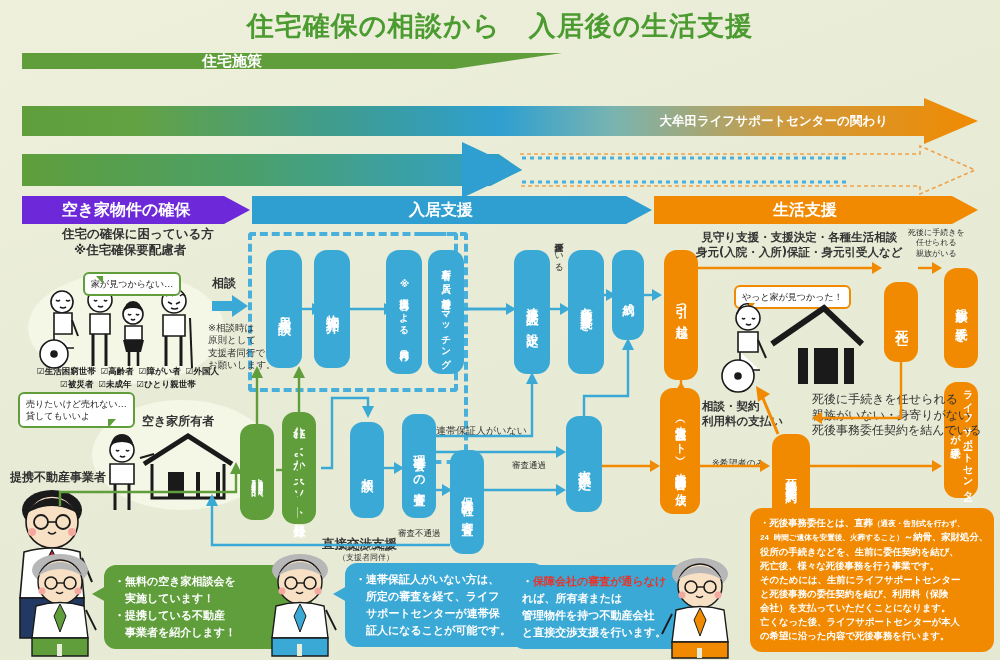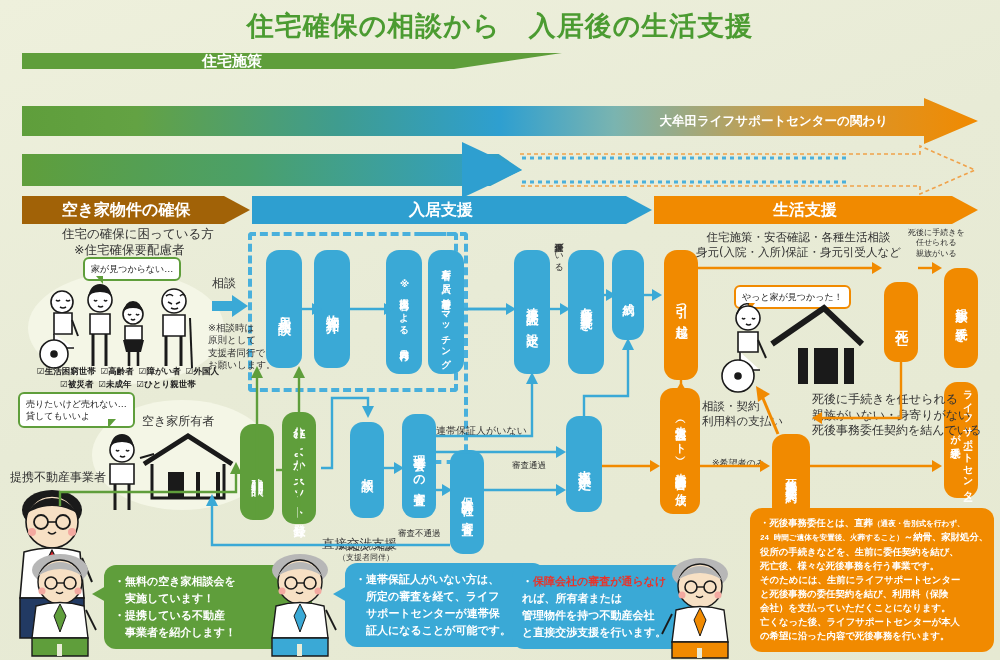--- a/index.html
+++ b/index.html
@@ -41,41 +41,41 @@
       background:linear-gradient(90deg,#5f9e3b 0%,#4ba069 45%,#2e9fd0 100%);
       clip-path:polygon(0 0,calc(100% - 38px) 0,calc(100% - 38px) -10px,100% 50%,calc(100% - 38px) 110%,calc(100% - 38px) 100%,0 100%); }
   #council-arrow .solid-head{ position:absolute; left:440px; top:-6px; width:60px; height:56px;
       background:#2e9fd0; clip-path:polygon(0 0,100% 50%,0 100%); }
   #council-arrow .dotted{ position:absolute; left:498px; top:-4px; width:460px; height:52px; }
   #council-arrow .txt{ position:absolute; left:120px; top:6px; height:32px; display:flex;
       align-items:center; color:#fff; font-weight:bold; font-size:12px; }
   
   .stage{ top:196px; height:28px; display:flex; align-items:center; justify-content:center;
     color:#fff; font-weight:bold; font-size:16px; }
-  #stage-1{ left:22px; width:228px; background:#a16207;
+  #stage-1{ left:22px; width:228px; background:#6d28d9;
      clip-path:polygon(0 0,calc(100% - 26px) 0,100% 50%,calc(100% - 26px) 100%,0 100%); padding-right:20px;}
   #stage-2{ left:252px; width:400px; background:#2e9fd0;
      clip-path:polygon(0 0,calc(100% - 26px) 0,100% 50%,calc(100% - 26px) 100%,0 100%); padding-right:22px;}
   #stage-3{ left:654px; width:324px; background:#f18a00;
      clip-path:polygon(0 0,calc(100% - 26px) 0,100% 50%,calc(100% - 26px) 100%,0 100%); padding-right:22px;}
   
   #dashed-region{ left:248px; top:232px; width:210px; height:160px;
      border:4px dashed #49b0dc; border-radius:4px; }
   #dashed-region2{ left:420px; top:232px; width:48px; height:232px;
      border:4px dashed #49b0dc; border-left:none; border-radius:0 4px 4px 0; }
   
   .vbox{ border-radius:13px; color:#fff; font-weight:bold;
      display:flex; align-items:center; justify-content:center; text-align:center;
      writing-mode:vertical-rl; text-orientation:upright; letter-spacing:2px; line-height:1.25;}
   .blue{ background:#3aa9d6; }
   .green{ background:#5f9e3b; }
   .orange{ background:#f18a00; }
   
   .lbl{ font-size:9.5px; color:#333; line-height:1.3; white-space:pre; }
-  .lbl-b{ font-weight:normal; }
+  .lbl-b{ font-weight:bold; }
   .vlbl{ writing-mode:vertical-rl; font-size:9px; color:#333; white-space:nowrap;}
   
   .bubble{ border-radius:6px; font-size:9px; padding:4px 6px; line-height:1.35; white-space:pre;}
   .bub-w{ background:#fff; border:2px solid #5f9e3b; color:#222; }
   
   .callout{ border-radius:12px; color:#fff; font-size:11px; line-height:1.55;
      padding:8px 10px; white-space:pre; font-weight:bold; }
   #callout-1{ background:#5f9e3b; left:104px; top:565px; width:208px;}
   #callout-2{ background:#3aa9d6; left:345px; top:563px; width:200px;}
   #callout-3{ background:#3aa9d6; left:512px; top:565px; width:180px;}
@@ -154,21 +154,21 @@
 
     <circle cx="142" cy="25" r="12" fill="#fff"></circle>
     <path d="M134 20 q4 -3 7 0 M148 20 q3 -3 5 0"></path>
     <path d="M136 26 l4 2 M148 26 l-4 2 M139 32 q4 2 7 0"></path>
     <path d="M131 39 L131 60 L153 60 L153 39 Z" fill="#fff"></path>
     <path d="M134 60 L134 90 M149 60 L149 90" stroke-width="3" stroke="#1a1a1a"></path>
     <path d="M158 42 L160 92" stroke-width="2"></path>
   </g>
 </svg>
 
-<div class="abs bubble bub-w" style="left:83px;top:257px;">家が見つからない…</div>
+<div class="abs bubble bub-w" style="left:83px;top:272px;">家が見つからない…</div>
 <div class="abs" style="left:96px;top:276px;width:0;height:0;border-top:8px solid #5f9e3b;border-left:7px solid transparent;"></div>
 
 <div class="abs" style="left:30px;top:366px;width:196px;display:flex;flex-wrap:wrap;gap:1px 5px;font-size:8.5px;color:#222;font-weight:bold;justify-content:center;">
   <span>☑<span>生活困窮世帯</span></span>
   <span>☑<span>高齢者</span></span>
   <span>☑<span>障がい者</span></span>
   <span>☑<span>外国人</span></span>
   <span>☑<span>被災者</span></span>
   <span>☑<span>未成年</span></span>
   <span>☑<span>ひとり親世帯</span></span>
@@ -254,21 +254,21 @@
 <div class="abs lbl lbl-b" style="left:322px;top:536px;font-size:12.5px;">直接交渉支援</div>
 
 <div class="abs vbox orange" style="left:664px;top:250px;width:34px;height:130px;font-size:13px;">引っ越し</div>
 <div class="abs vbox orange" style="left:660px;top:388px;width:40px;height:126px;font-size:11px;letter-spacing:1px;line-height:1.6;">（生活支援シート）
 生活支援計画書の作成</div>
 <div class="abs vbox orange" style="left:772px;top:434px;width:38px;height:86px;font-size:11.5px;">死後事務委任契約</div>
 <div class="abs vbox orange" style="left:884px;top:282px;width:34px;height:80px;font-size:13px;">死亡</div>
 <div class="abs vbox orange" style="left:944px;top:268px;width:34px;height:100px;font-size:12px;">親族が手続き</div>
 <div class="abs vbox orange" style="left:944px;top:382px;width:34px;height:116px;font-size:10px;letter-spacing:1px;">ライフサポートセンターが手続き</div>
 
-<div class="abs lbl lbl-b" style="left:696px;top:230px;font-size:11.5px;text-align:center;">住宅施策・安否確認・各種生活相談
+<div class="abs lbl lbl-b" style="left:696px;top:230px;font-size:11.5px;text-align:center;">見守り支援・支援決定・各種生活相談
 身元(入院・入所)保証・身元引受人など</div>
 <div class="abs lbl" style="left:908px;top:228px;font-size:8px;text-align:center;">死後に手続きを
 任せられる
 親族がいる</div>
 <div class="abs lbl" style="left:812px;top:392px;font-size:12px;">死後に手続きを任せられる
 親族がいない・身寄りがない
 死後事務委任契約を結んでいる</div>
 <div class="abs lbl lbl-b" style="left:702px;top:399px;font-size:11.5px;">相談・契約
 利用料の支払い</div>
 <div class="abs lbl" style="left:712px;top:458px;font-size:9px;">※希望者のみ</div>

